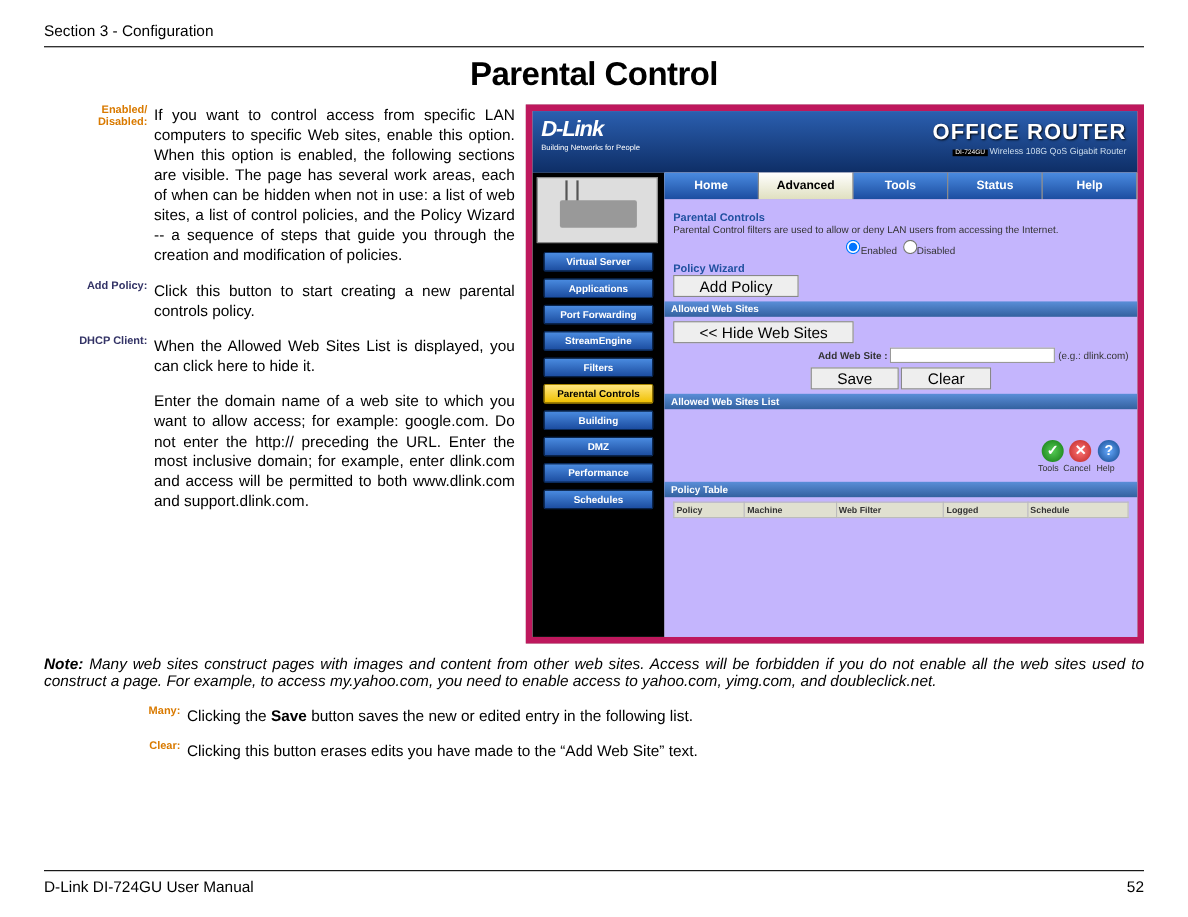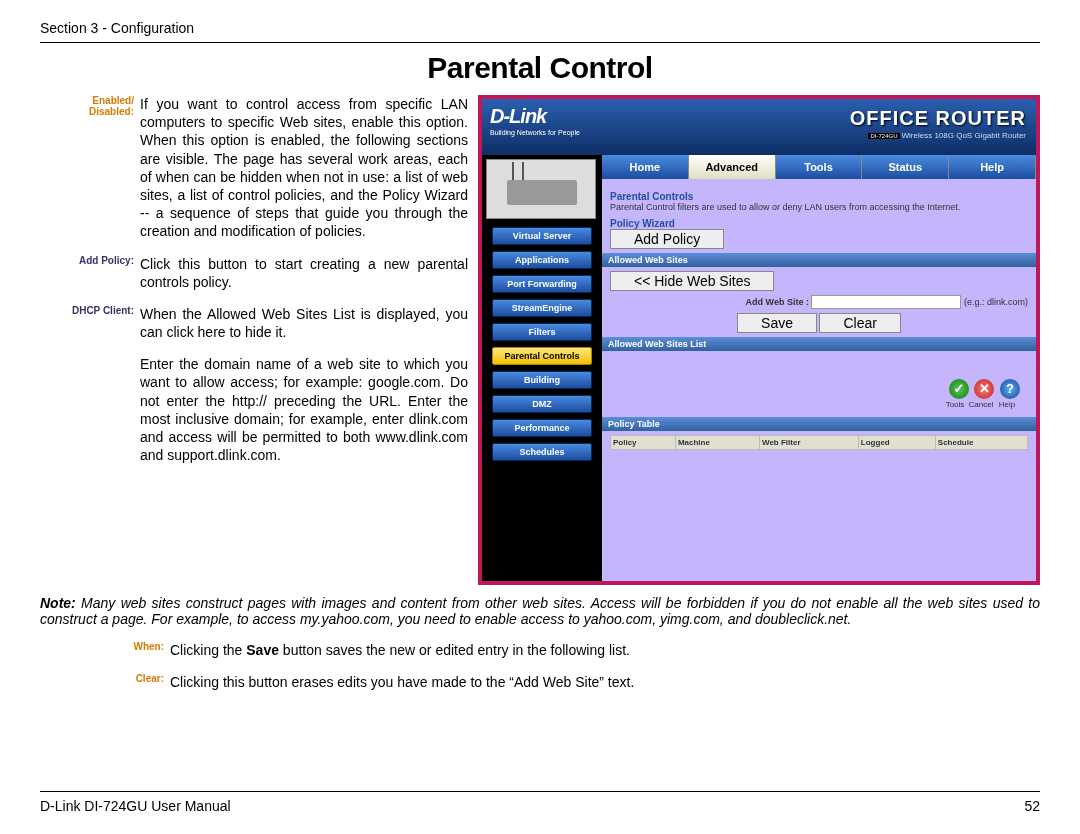--- a/index.html
+++ b/index.html
@@ -14,21 +14,21 @@
     padding: 20px 40px 20px 40px;
   }
   .header-bar { font-size: 14px; padding-bottom: 6px; border-bottom: 1.5px solid #000; margin-bottom: 8px; }
   .page-title { font-family: "Arial Narrow", Arial, sans-serif; font-weight: bold; font-size: 30px; text-align: center; letter-spacing: -0.5px; margin-bottom: 10px; }
   .main-area { position: relative; }
   .screenshot {
     float: right;
     width: 562px;
     height: 490px;
     margin-left: 10px;
-    border: 4px solid #be185d;
+    border: 6px solid #be185d;
     background: #aaa;
     font-size: 10px;
     position: relative;
     overflow: hidden;
   }
   
   .sh-banner { height: 56px; background: linear-gradient(#2b5fb0,#0e2e66); color:#fff; position:relative; }
   .sh-logo { position:absolute; left:8px; top:6px; font-size:20px; font-weight:bold; font-style:italic; letter-spacing:-1px; }
   .sh-logo-sub { position:absolute; left:8px; top:30px; font-size:7px; }
   .sh-office { position:absolute; right:10px; top:8px; font-size:20px; font-weight:bold; letter-spacing:1px; text-shadow:1px 1px 2px #000; }
@@ -106,20 +106,24 @@
         <div class="tabs" id="tabs">
             <div class="tab">Home</div>
             <div class="tab active">Advanced</div>
             <div class="tab">Tools</div>
             <div class="tab">Status</div>
             <div class="tab">Help</div>
           </div>
         <div class="content-pane">
           <div class="sec-title">Parental Controls</div>
           <div>Parental Control filters are used to allow or deny LAN users from accessing the Internet.</div>
+          <div class="radio-row">
+            <input type="radio" checked="" style=""><span>Enabled</span>
+            &nbsp;<input type="radio" style=""><span>Disabled</span>
+          </div>
           <div class="sec-title">Policy Wizard</div>
           <button class="mini-btn">Add Policy</button>
           <div class="sec-bar">Allowed Web Sites</div>
           <button class="mini-btn">&lt;&lt; Hide Web Sites</button>
           <div style="margin:4px 0; text-align:right; white-space:nowrap;">
             <b>Add Web Site :</b>
             <input class="mini-input" type="text" style="">
             <span>(e.g.: dlink.com)</span>
           </div>
           <div style="text-align:center;">
@@ -169,21 +173,21 @@
       <div class="def-text">Enter the domain name of a web site to which you want to allow access; for example: google.com. Do not enter the http:// preceding the URL. Enter the most inclusive domain; for example, enter dlink.com and access will be permitted to both www.dlink.com and support.dlink.com.</div>
     </div>
   </div>
 
   <div class="clear"></div>
   <div class="note">
     <b>Note:</b> <span>Many web sites construct pages with images and content from other web sites. Access will be forbidden if you do not enable all the web sites used to construct a page. For example, to access my.yahoo.com, you need to enable access to yahoo.com, yimg.com, and doubleclick.net.</span>
   </div>
 
   <div class="def-row">
-    <div class="def-label orange" style="width:130px;min-width:130px;">When:</div>
+    <div class="def-label orange" style="width:130px;min-width:130px;">Many:</div>
     <div class="def-text">
       <span>Clicking the </span><b>Save</b><span> button saves the new or edited entry in the following list.</span>
     </div>
   </div>
   <div class="def-row">
     <div class="def-label orange" style="width:130px;min-width:130px;">Clear:</div>
     <div class="def-text">Clicking this button erases edits you have made to the “Add Web Site” text.</div>
   </div>
 
 </div>

